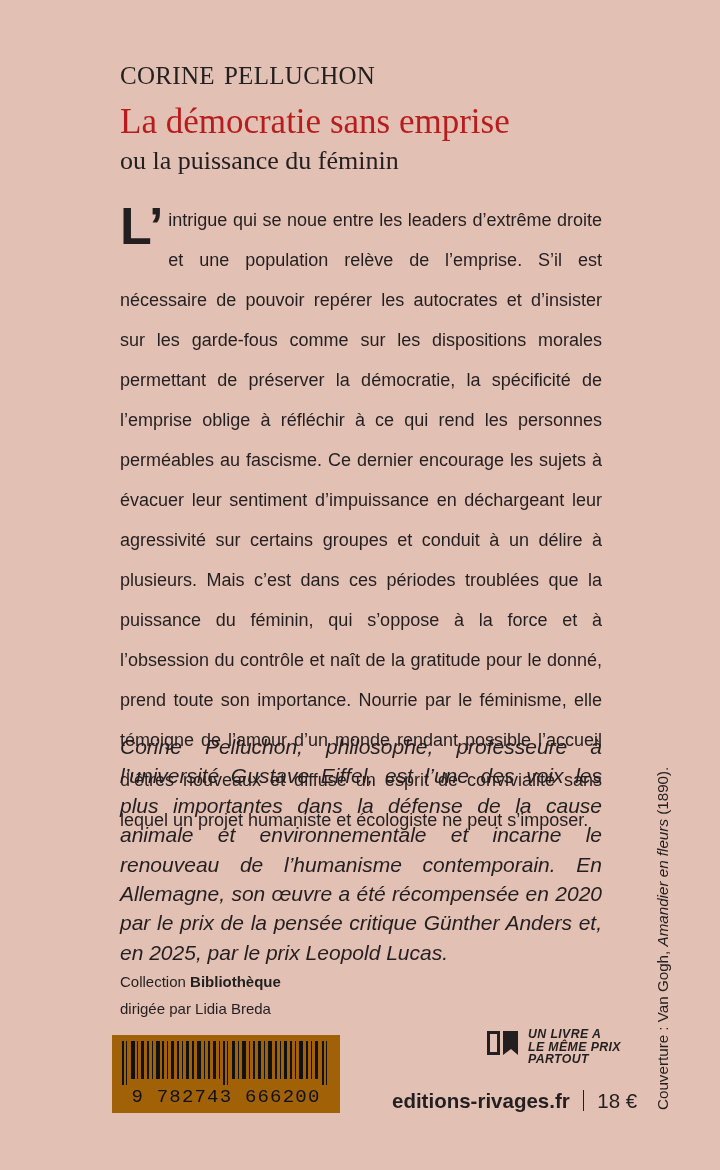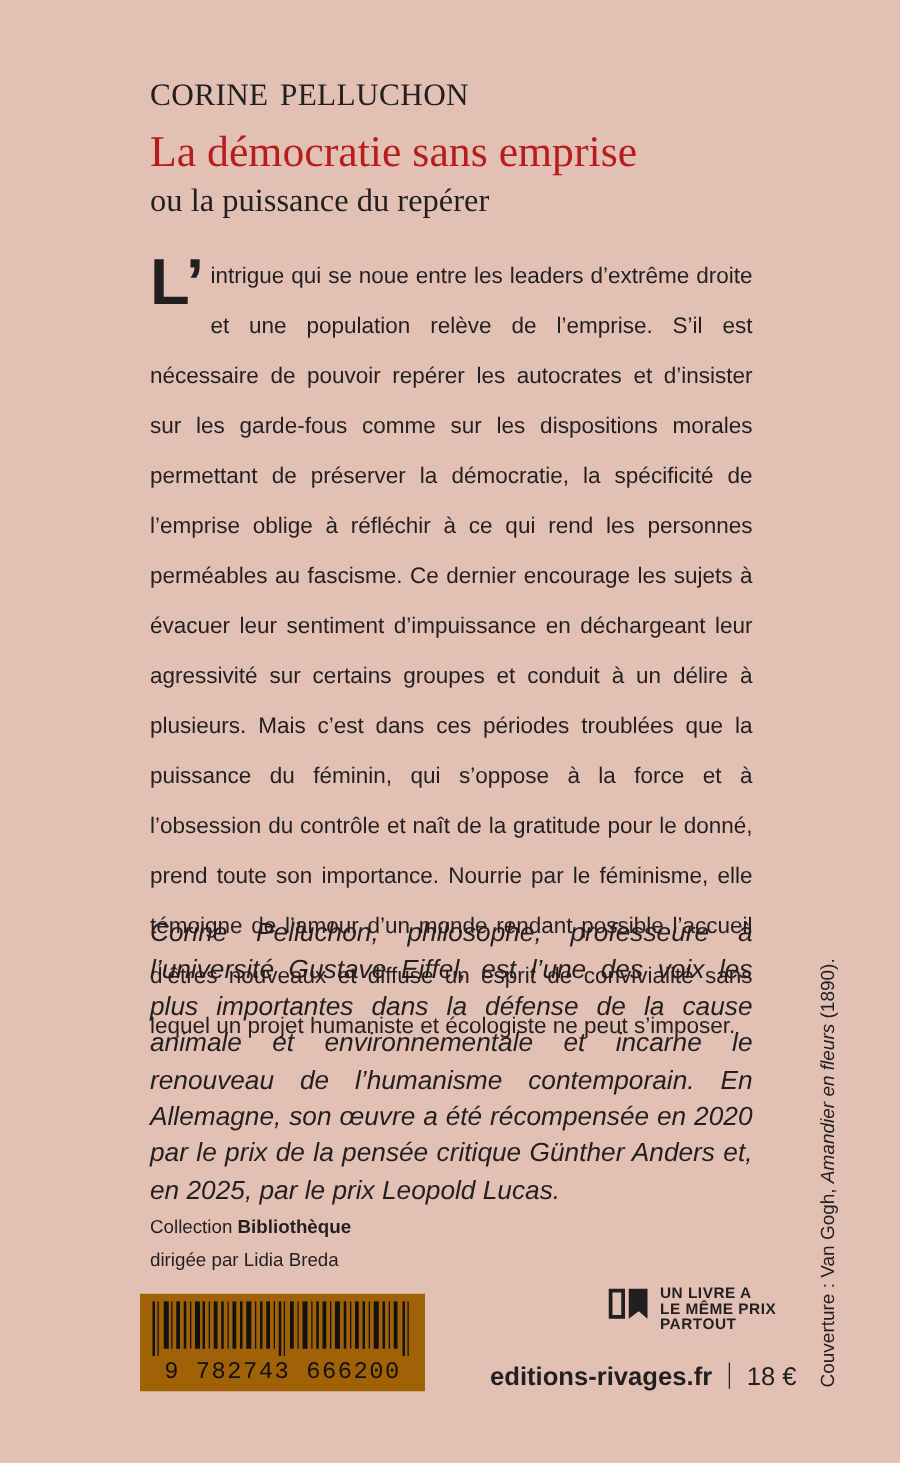--- a/index.html
+++ b/index.html
@@ -135,20 +135,21 @@
   }
 
   
   .price-label {
     position: absolute;
     left: 486px;
     top: 1028px;
     display: flex;
     align-items: flex-start;
     gap: 8px;
+    font-style: italic;
   }
   .book-logo {
     width: 34px;
     height: 28px;
     flex: none;
     margin-top: 1px;
   }
   .price-label-text {
     font-size: 12.3px;
     font-weight: bold;
@@ -203,21 +204,21 @@
   .cover-credit i { font-style: italic; }
 </style>
 </head>
 <body>
 
 <div class="cover">
 
   <div class="header">
     <div class="author-name">Corine Pelluchon</div>
     <div class="book-title">La démocratie sans emprise</div>
-    <div class="book-subtitle">ou la puissance du repérer</div>
+    <div class="book-subtitle">ou la puissance du féminin</div>
   </div>
 
   <div class="blurb">L’intrigue qui se noue entre les leaders d’extrême droite et une population relève de l’emprise. S’il est nécessaire de pouvoir repérer les autocrates et d’insister sur les garde-fous comme sur les dispositions morales permettant de préserver la démocratie, la spécificité de l’emprise oblige à réfléchir à ce qui rend les personnes perméables au fascisme. Ce dernier encourage les sujets à évacuer leur sentiment d’impuissance en déchargeant leur agressivité sur certains groupes et conduit à un délire à plusieurs. Mais c’est dans ces périodes troublées que la puissance du féminin, qui s’oppose à la force et à l’obsession du contrôle et naît de la gratitude pour le donné, prend toute son importance. Nourrie par le féminisme, elle témoigne de l’amour d’un monde rendant possible l’accueil d’êtres nouveaux et diffuse un esprit de convivialité sans lequel un projet humaniste et écologiste ne peut s’imposer.</div>
 
   <div class="bio">Corine Pelluchon, philosophe, professeure à l’université Gustave Eiffel, est l’une des voix les plus importantes dans la défense de la cause animale et environnementale et incarne le renouveau de l’humanisme contemporain. En Allemagne, son œuvre a été récompensée en 2020 par le prix de la pensée critique Günther Anders et, en 2025, par le prix Leopold Lucas.</div>
 
   <div class="collection">
     <span>Collection </span><b>Bibliothèque</b>
     <span class="line2">dirigée par Lidia Breda</span>
   </div>

